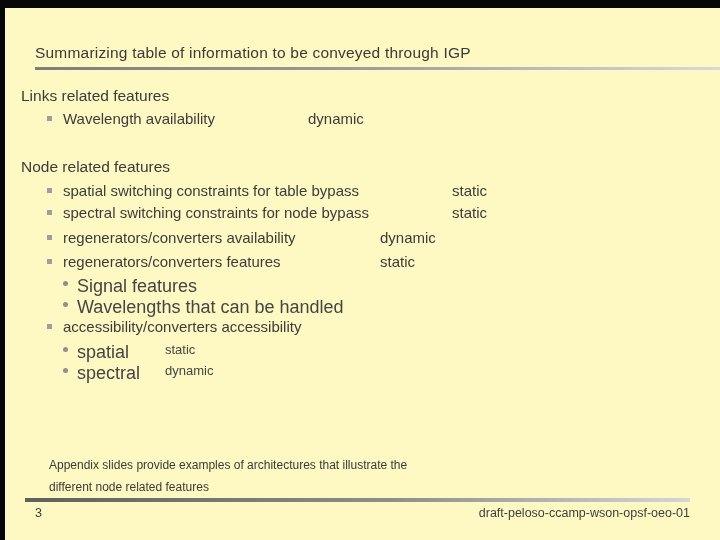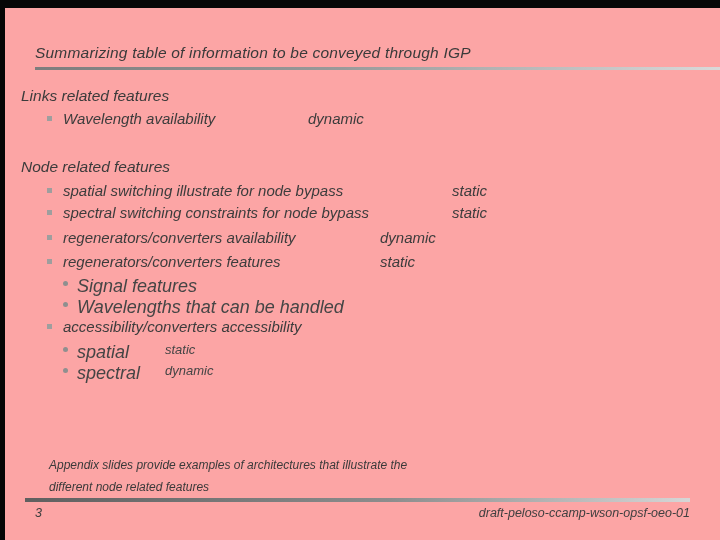--- a/index.html
+++ b/index.html
@@ -4,21 +4,21 @@
 <style>
   html, body { margin: 0; padding: 0; }
   body {
     width: 720px; height: 540px;
     background: #ffffff;
     font-family: "Liberation Sans", sans-serif;
     color: #3c3c3c;
     position: relative;
     overflow: hidden;
   }
-  .slide { position: absolute; inset: 0; background: #fca5a5; font-style: italic; }
+  .slide { position: absolute; inset: 0; background: #fef9c3; }
 
   .bar-top {
     position: absolute; top: 0; left: 0;
     width: 720px; height: 8px; background: #060606;
   }
   .bar-left {
     position: absolute; top: 0; left: 0;
     width: 5px; height: 540px; background: #060606;
   }
 
@@ -88,21 +88,21 @@
   <div class="row" style="top:110px">
     <span class="sq"></span>
     <span class="label">Wavelength availability</span>
     <span class="value" style="left:308px">dynamic</span>
   </div>
 
   <div class="sec-heading" style="top:158px">Node related features</div>
 
   <div class="row" style="top:182px">
     <span class="sq"></span>
-    <span class="label">spatial switching illustrate for node bypass</span>
+    <span class="label">spatial switching constraints for table bypass</span>
     <span class="value" style="left:452px">static</span>
   </div>
 
   <div class="row" style="top:204px">
     <span class="sq"></span>
     <span class="label">spectral switching constraints for node bypass</span>
     <span class="value" style="left:452px">static</span>
   </div>
 
   <div class="row" style="top:229px">

